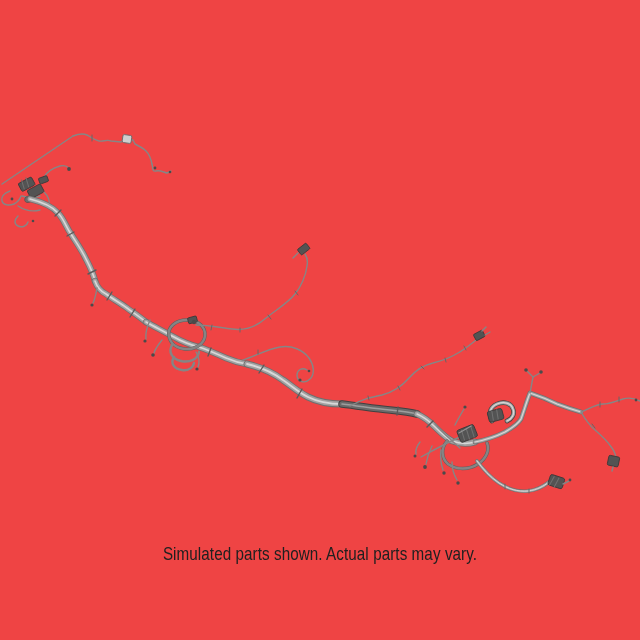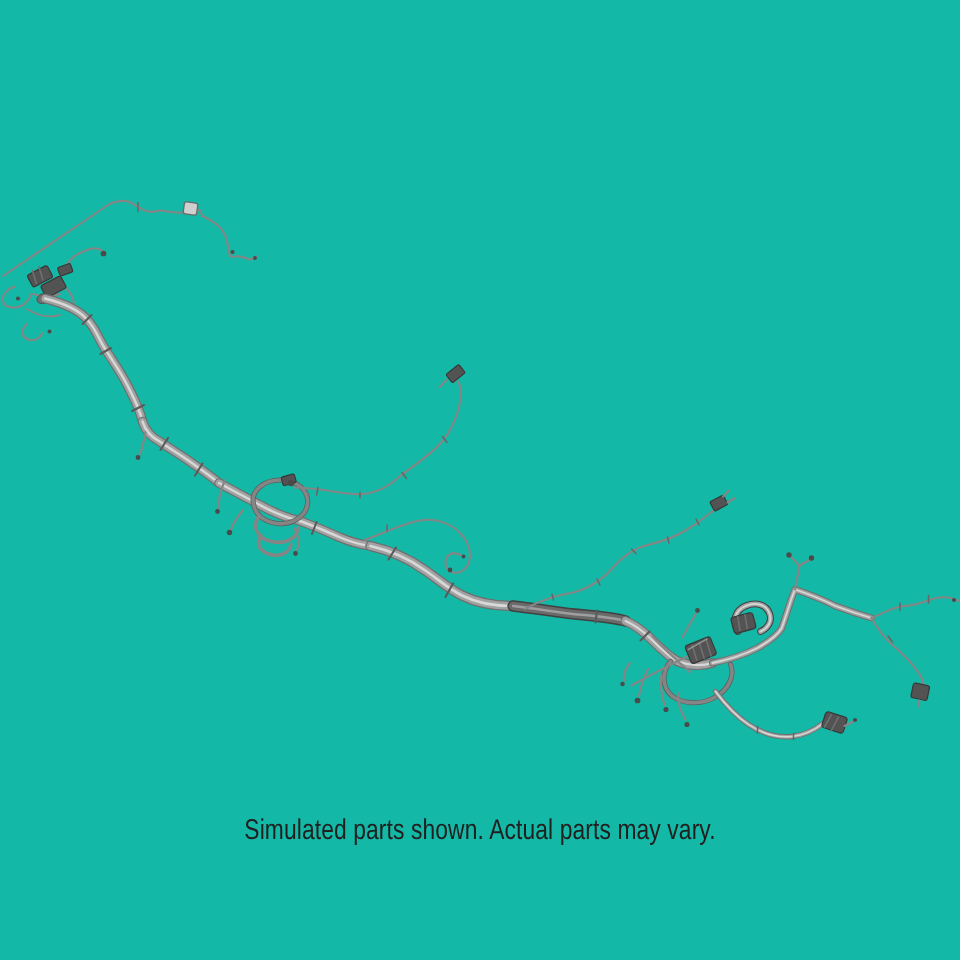--- a/index.html
+++ b/index.html
@@ -25,21 +25,21 @@
   .tick{stroke:#5a5a5a;stroke-width:1.4;stroke-linecap:round;}
   .tick2{stroke:#666666;stroke-width:1;stroke-linecap:round;}
   .dot{fill:#4a4a4a;}
   .conn{fill:#535353;stroke:#383838;stroke-width:.8;}
   .rib{stroke:#717171;stroke-width:1;fill:none;}
   .rib2{stroke:#969696;stroke-width:1;fill:none;}
 </style>
 </head>
 <body>
 
-<div class="canvas" style="background-color: #14b8a6;">
+<div class="canvas" style="background-color: #ef4444;">
 
   <svg class="render" width="640" height="640" viewBox="0 0 640 640" role="img" aria-label="wiring-harness-3d-render">
     <defs>
       <path id="t1" d="M30,199 C42,202 52,206 58,213 C64,219 66,227 71,234 C76,242 81,249 85,257 C89,265 93,272 95,281"></path>
       <path id="t2" d="M95,281 C97,287 100,291 106,294 C113,299 120,303 127,308 C134,313 140,317 146,322"></path>
       <path id="t3" d="M146,322 C155,327 163,331 172,336 C181,341 190,345 199,347 C208,350 217,354 226,358 C233,361 240,363 247,364"></path>
       <path id="t4" d="M247,364 C260,367 272,372 283,380 C292,386 298,392 308,397 C318,402 330,404 342,404"></path>
       <path id="t5" d="M342,404 C360,406 375,409 390,410 C400,411 410,412 417,414"></path>
       <path id="t6" d="M417,414 C424,417 429,421 434,426 C440,432 446,438 452,441 C460,444 468,444 475,442"></path>
       <path id="rcE" d="M475,442 C485,440 495,437 505,432 C512,428 518,424 521,419 C524,411 527,400 530,393 C539,396 549,400 557,404 C565,407 574,410 581,412"></path>

